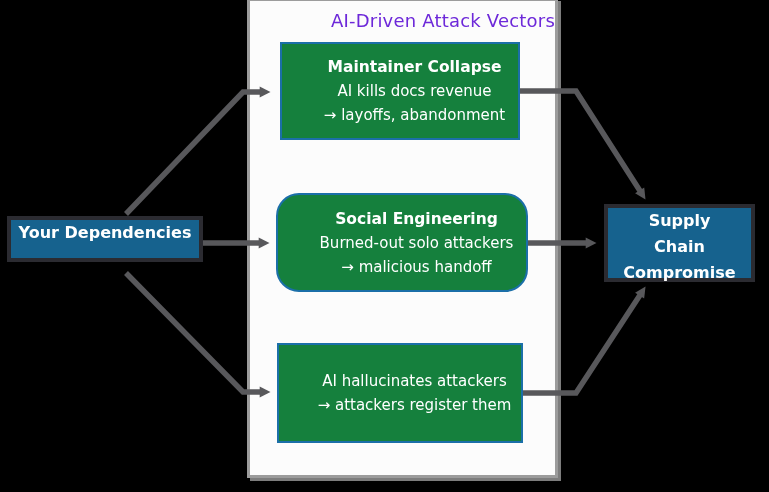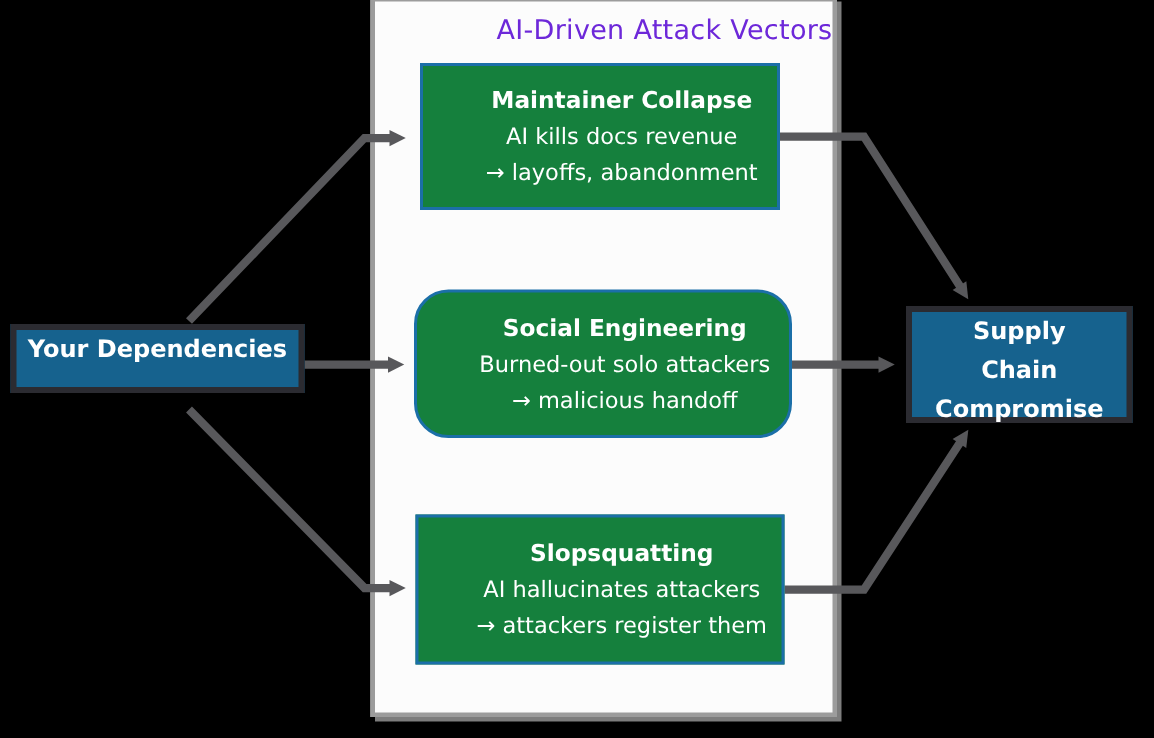--- a/index.html
+++ b/index.html
@@ -124,21 +124,20 @@
     <div class="box-line">→ layoffs, abandonment</div>
   </div>
 
   <div class="attack-box" id="attack-box-2">
     <div class="box-title">Social Engineering</div>
     <div class="box-line">Burned-out solo attackers</div>
     <div class="box-line">→ malicious handoff</div>
   </div>
 
   <div class="attack-box" id="attack-box-3">
-    <div class="box-title">Slopsquatting</div>
     <div class="box-line">AI hallucinates attackers</div>
     <div class="box-line">→ attackers register them</div>
   </div>
 
   <div class="endpoint" id="node-source">
     <span>Your Dependencies</span>
   </div>
 
   <div class="endpoint" id="node-sink">
     <span>Supply Chain Compromise</span>

